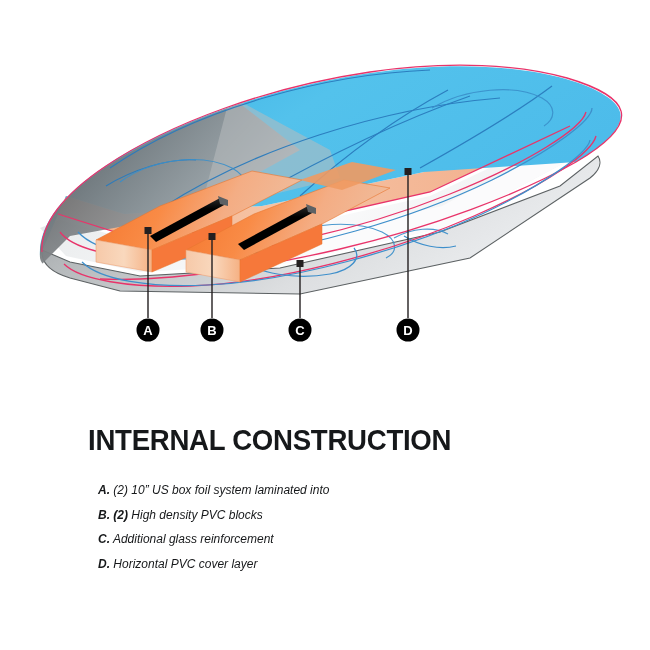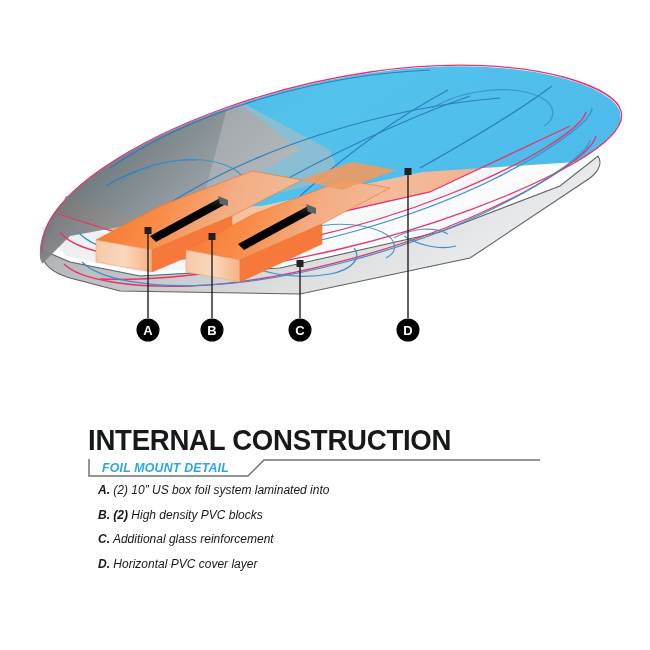--- a/index.html
+++ b/index.html
@@ -323,26 +323,20 @@
           <text x="408" y="335" text-anchor="middle" font-family="Liberation Sans, sans-serif" font-size="13" font-weight="700" fill="#ffffff">D</text>
         </g>
       </g>
     </svg>
   </div>
 
   <div id="caption">
 
     <div class="title">INTERNAL CONSTRUCTION</div>
 
-    <div class="subtitle-wrap">
-      <svg viewBox="0 0 470 24" xmlns="http://www.w3.org/2000/svg">
-        <path d="M 1,1 L 1,18 L 160,18 L 176,2 L 452,2" fill="none" stroke="#6e7376" stroke-width="1.5" stroke-linejoin="miter"></path>
-      </svg>
-      <div class="subtitle-text">FOIL MOUNT DETAIL</div>
-    </div>
 
     <div class="legend">
       <div class="legend-item">
         <span class="legend-key">A.</span>
         <span class="legend-text">(2) 10” US box foil system laminated into</span>
       </div>
       <div class="legend-item">
         <span class="legend-key">B.</span>
         <span class="legend-bold">(2)</span>
         <span class="legend-text">High density PVC blocks</span>

